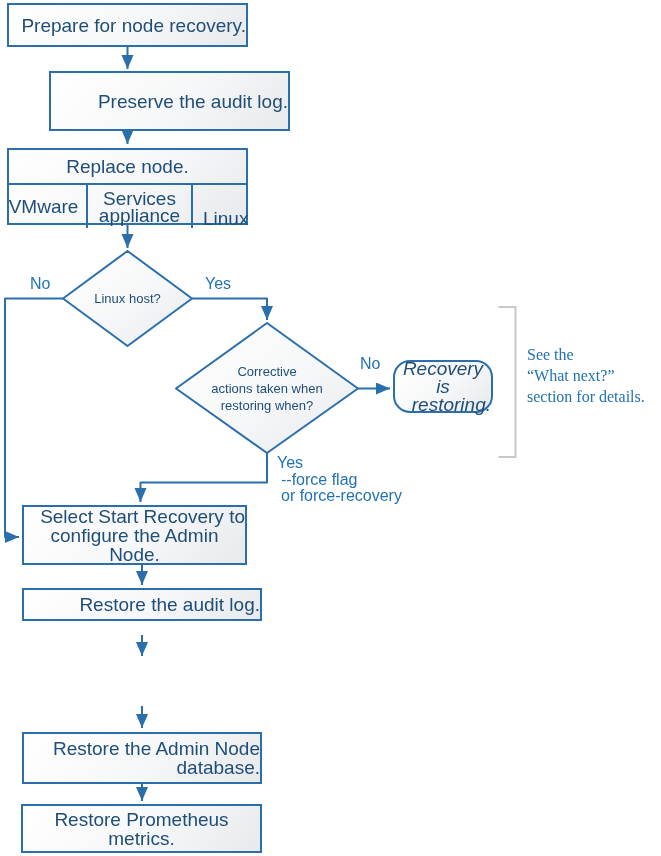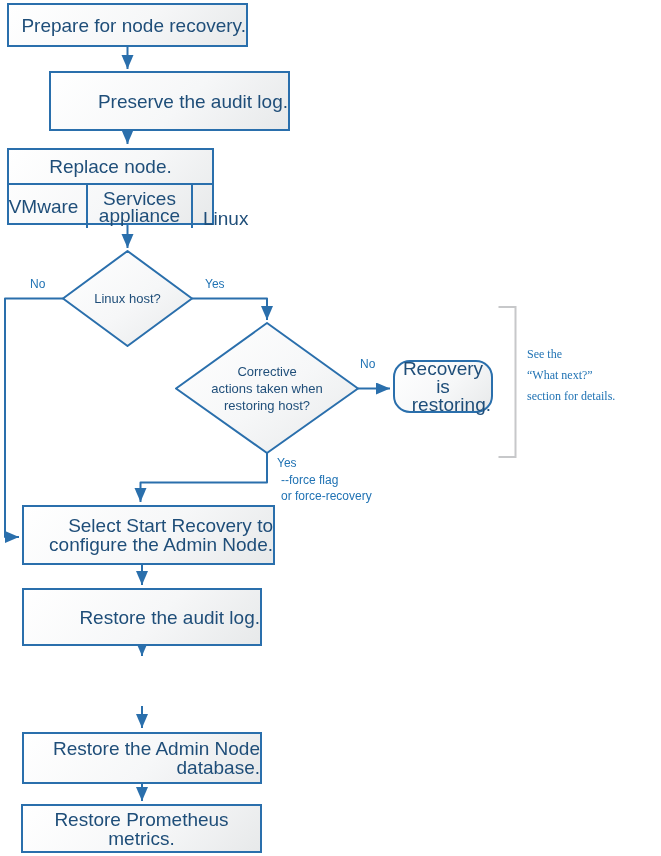--- a/index.html
+++ b/index.html
@@ -33,21 +33,21 @@
   .composite .cell{
     flex:none;display:flex;align-items:center;justify-content:center;
     text-align:center;line-height:17px;box-sizing:border-box;padding:1px 2px;
   }
   .composite .cell.mid{border-left:2px solid var(--line);border-right:2px solid var(--line);}
   .dtext{
     position:absolute;display:flex;flex-direction:column;align-items:center;justify-content:center;
     text-align:center;color:var(--text);font-size:13px;line-height:17px;
   }
   .lbl{
-    position:absolute;color:var(--label);font-size:12px;line-height:16px;white-space:nowrap;
+    position:absolute;color:var(--label);font-size:16px;line-height:16px;white-space:nowrap;
   }
   .note{line-height:21px;font-family:Liberation Serif, serif;}
   .note .ln{display:block;white-space:nowrap;}
 </style>
 </head>
 <body>
 
 <div class="canvas">
 
   <svg class="layer" width="661" height="856" viewBox="0 0 661 856">
@@ -87,52 +87,52 @@
   </svg>
 
   <div class="node" style="left:7px;top:3px;width:241px;height:44px;">
     <span class="ln">Prepare for node recovery.</span>
   </div>
 
   <div class="node" style="left:7px;top:71px;width:241px;height:60px;margin-left:42px;">
     <span class="ln">Preserve the audit log.</span>
   </div>
 
-  <div class="node composite" style="left:7px;top:148px;width:207px;height:77px;">
+  <div class="node composite" style="left:7px;top:148px;width:241px;height:77px;">
     <div class="hdr">
       <span>Replace node.</span>
     </div>
     <div class="opts">
       <div class="cell" style="width:69px;">VMware</div>
       <div class="cell mid" style="width:107px;">Services appliance</div>
       <div class="cell" style="flex:1;margin-top:24px;">Linux</div>
     </div>
   </div>
 
   <div class="dtext" style="left:63px;top:251px;width:129px;height:95px;">
     <span class="ln">Linux host?</span>
   </div>
 
   <div class="dtext" style="left:177px;top:323px;width:180px;height:130px;">
     <span class="ln">Corrective</span>
     <span class="ln">actions taken when</span>
-    <span class="ln">restoring host?</span>
+    <span class="ln">restoring when?</span>
   </div>
 
-  <div class="node rounded" style="left:393px;top:360px;width:100px;height:53px;">
+  <div class="node rounded" style="left:393px;top:360px;width:100px;height:53px;font-style:italic;">
     <span class="ln">Recovery is</span>
     <span class="ln">restoring.</span>
   </div>
 
-  <div class="node" style="left:22px;top:505px;width:253px;height:60px;">
+  <div class="node" style="left:22px;top:505px;width:225px;height:60px;">
     <span class="ln">Select Start Recovery to</span>
     <span class="ln">configure the Admin Node.</span>
   </div>
 
-  <div class="node" style="left:22px;top:588px;width:240px;height:58px;">
+  <div class="node" style="left:22px;top:588px;width:240px;height:33px;">
     <span class="ln">Restore the audit log.</span>
   </div>
 
 
   <div class="node" style="left:22px;top:732px;width:240px;height:52px;">
     <span class="ln">Restore the Admin Node</span>
     <span class="ln">database.</span>
   </div>
 
   <div class="node" style="left:21px;top:804px;width:241px;height:49px;">

